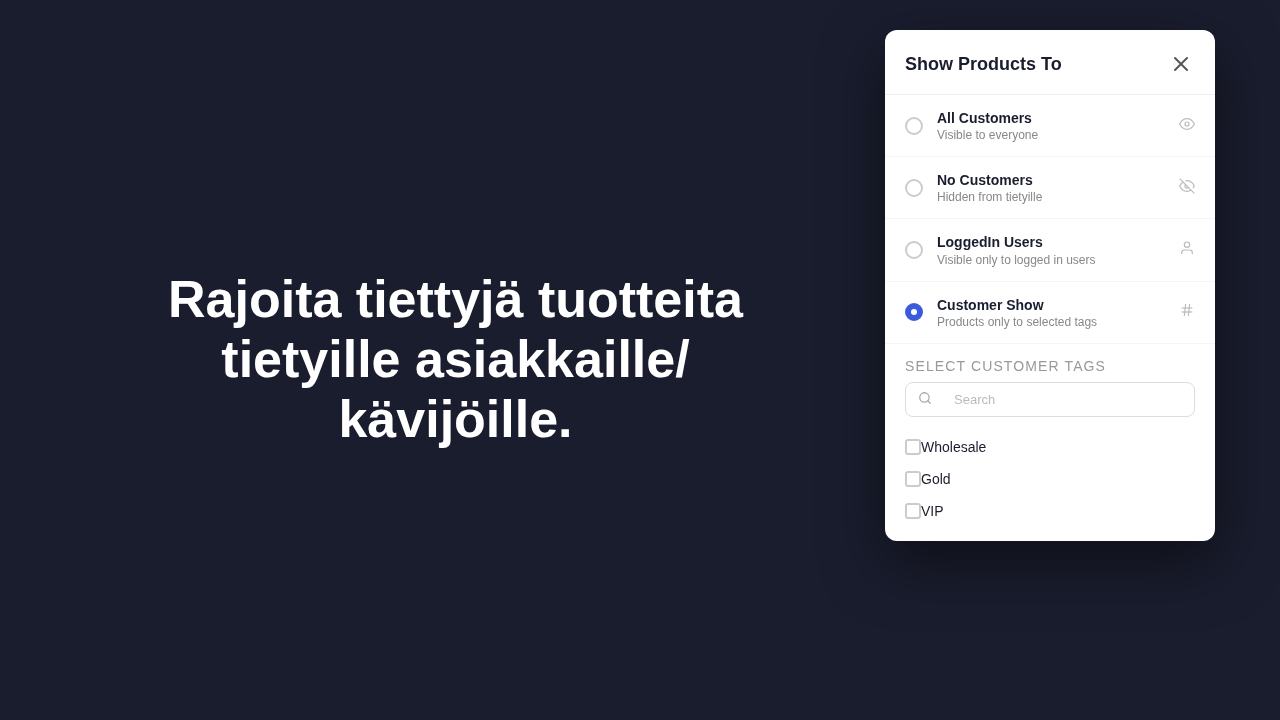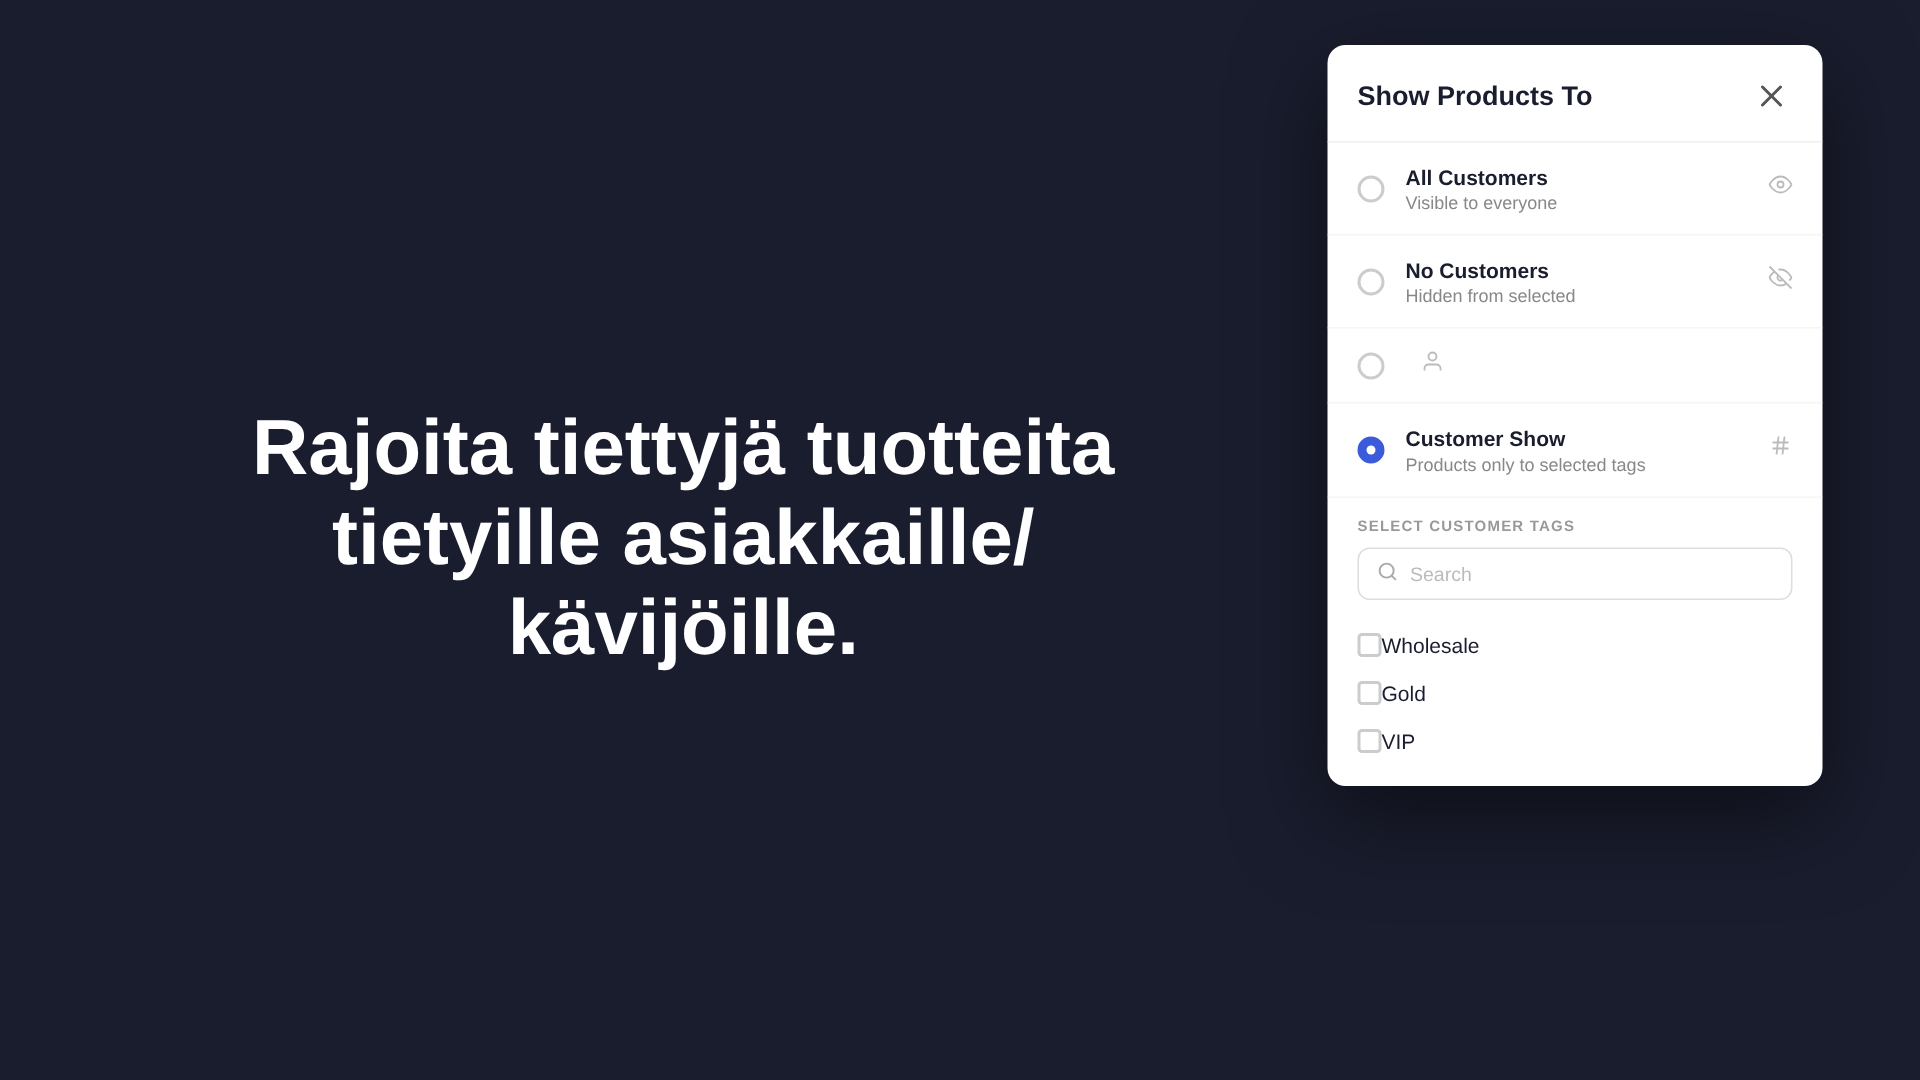--- a/index.html
+++ b/index.html
@@ -138,39 +138,39 @@
     }
 
     .option-icon {
       color: #bbb;
       font-size: 16px;
       margin-left: 10px;
       flex-shrink: 0;
     }
 
     .section-label {
-      font-size: 10px;
-      font-weight: 700;
+      font-size: 14px;
+      font-weight: 400;
       letter-spacing: 0.08em;
       color: #999;
       padding: 14px 20px 8px 20px;
       text-transform: uppercase;
     }
 
     .search-container {
       padding: 0 20px 10px 20px;
     }
 
     .search-box {
       display: flex;
       align-items: center;
       border: 1.5px solid #ddd;
       border-radius: 8px;
       padding: 8px 12px;
-      gap: 8px;
+      gap: 22px;
       background: #fff;
     }
 
     .search-icon {
       color: #aaa;
       font-size: 14px;
     }
 
     .search-input {
       border: none;
@@ -253,33 +253,37 @@
           </svg>
         </span>
       </div>
 
       <div class="option-row">
         <div class="radio-wrap">
           <div class="radio-circle"></div>
         </div>
         <div class="option-text">
           <div class="option-label">No Customers</div>
-          <div class="option-sublabel">Hidden from selected</div>
+          <div class="option-sublabel">Hidden from tietyille</div>
         </div>
         <span class="option-icon">
           <svg class="icon-hide-svg" viewBox="0 0 24 24" xmlns="http://www.w3.org/2000/svg">
             <path d="M17.94 17.94A10.07 10.07 0 0 1 12 20c-7 0-11-8-11-8a18.45 18.45 0 0 1 5.06-5.94M9.9 4.24A9.12 9.12 0 0 1 12 4c7 0 11 8 11 8a18.5 18.5 0 0 1-2.16 3.19m-6.72-1.07a3 3 0 1 1-4.24-4.24"></path>
             <line x1="1" y1="1" x2="23" y2="23"></line>
           </svg>
         </span>
       </div>
 
       <div class="option-row">
         <div class="radio-wrap">
           <div class="radio-circle"></div>
+        </div>
+        <div class="option-text">
+          <div class="option-label">LoggedIn Users</div>
+          <div class="option-sublabel">Visible only to logged in users</div>
         </div>
         <span class="option-icon">
           <svg class="icon-user-svg" viewBox="0 0 24 24" xmlns="http://www.w3.org/2000/svg">
             <path d="M20 21v-2a4 4 0 0 0-4-4H8a4 4 0 0 0-4 4v2"></path>
             <circle cx="12" cy="7" r="4"></circle>
           </svg>
         </span>
       </div>
 
       <div class="option-row">

